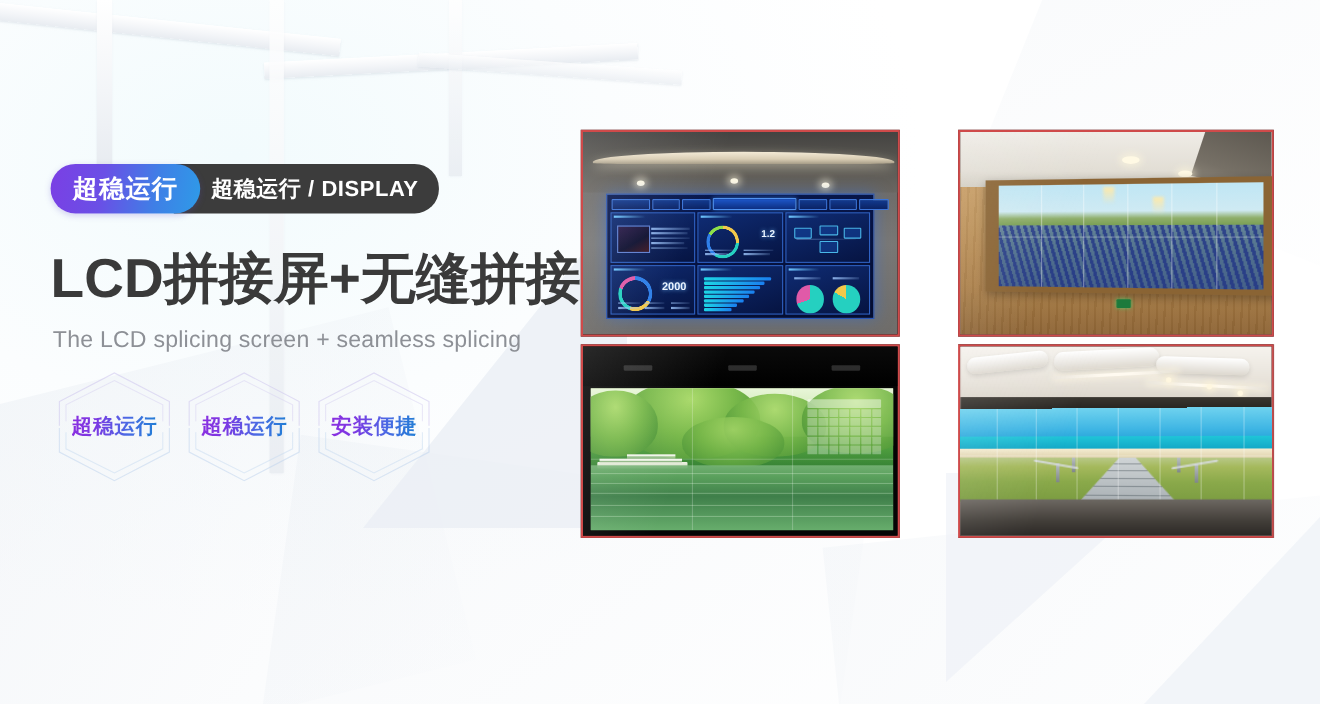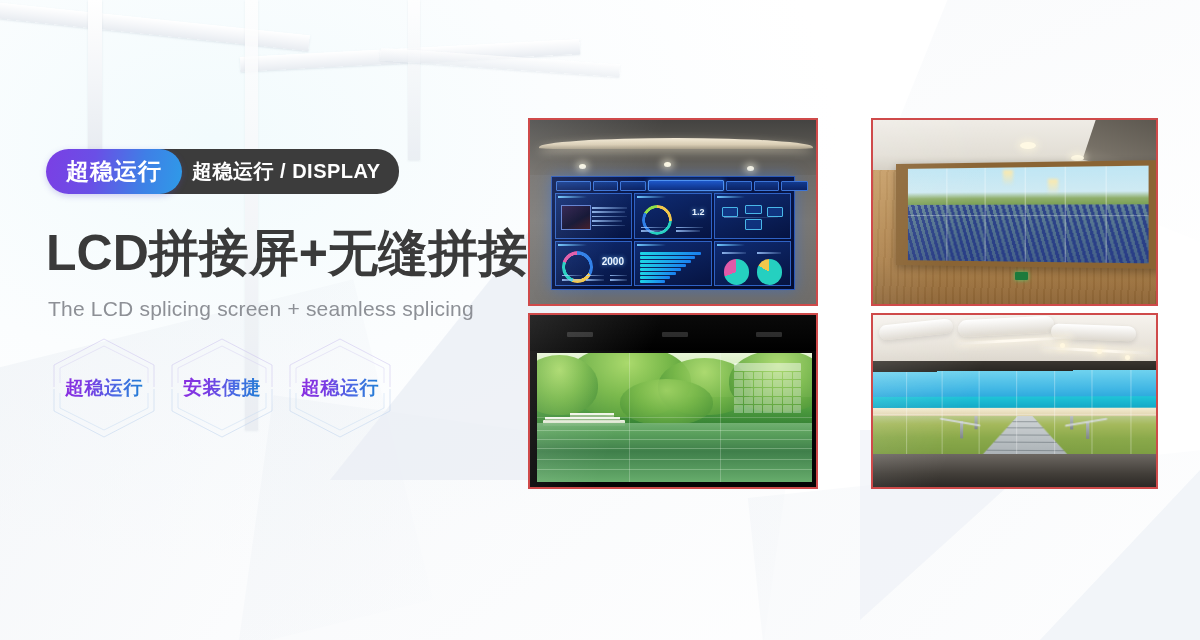--- a/index.html
+++ b/index.html
@@ -486,33 +486,33 @@
 
       <div class="hex-item">
         <svg viewBox="0 0 112 106">
           <polyline points="6,52 6,30 56,4 106,30 106,52" fill="none" stroke="#c9c0ee" stroke-width="1" opacity=".5"></polyline>
           <polyline points="6,54 6,76 56,102 106,76 106,54" fill="none" stroke="#bcd2ee" stroke-width="1" opacity=".5"></polyline>
           <polyline points="12,48 12,33 56,11 100,33 100,48" fill="none" stroke="#d2cbf0" stroke-width="1" opacity=".45"></polyline>
           <polyline points="12,58 12,73 56,95 100,73 100,58" fill="none" stroke="#c2d6ef" stroke-width="1" opacity=".45"></polyline>
           <polyline points="22,44 56,23 90,44" fill="none" stroke="url(#hg0)" stroke-width="4.5" stroke-linejoin="round" stroke-linecap="round"></polyline>
           <polyline points="22,62 56,83 90,62" fill="none" stroke="url(#hg0)" stroke-width="4.5" stroke-linejoin="round" stroke-linecap="round"></polyline>
         </svg>
-        <span class="hex-label">安装便捷</span>
+        <span class="hex-label">超稳运行</span>
       </div>
 
       <div class="hex-item">
         <svg viewBox="0 0 112 106">
           <polyline points="6,52 6,30 56,4 106,30 106,52" fill="none" stroke="#c9c0ee" stroke-width="1" opacity=".5"></polyline>
           <polyline points="6,54 6,76 56,102 106,76 106,54" fill="none" stroke="#bcd2ee" stroke-width="1" opacity=".5"></polyline>
           <polyline points="12,48 12,33 56,11 100,33 100,48" fill="none" stroke="#d2cbf0" stroke-width="1" opacity=".45"></polyline>
           <polyline points="12,58 12,73 56,95 100,73 100,58" fill="none" stroke="#c2d6ef" stroke-width="1" opacity=".45"></polyline>
           <polyline points="22,44 56,23 90,44" fill="none" stroke="url(#hg0)" stroke-width="4.5" stroke-linejoin="round" stroke-linecap="round"></polyline>
           <polyline points="22,62 56,83 90,62" fill="none" stroke="url(#hg0)" stroke-width="4.5" stroke-linejoin="round" stroke-linecap="round"></polyline>
         </svg>
-        <span class="hex-label">超稳运行</span>
+        <span class="hex-label">安装便捷</span>
       </div>
 
     </div>
   </div>
 
   <div class="photo ph-tl">
     <div class="scene">
       <div class="p1-room"></div>
       <div class="p1-ceil"></div>
       <div class="p1-cove"></div>

